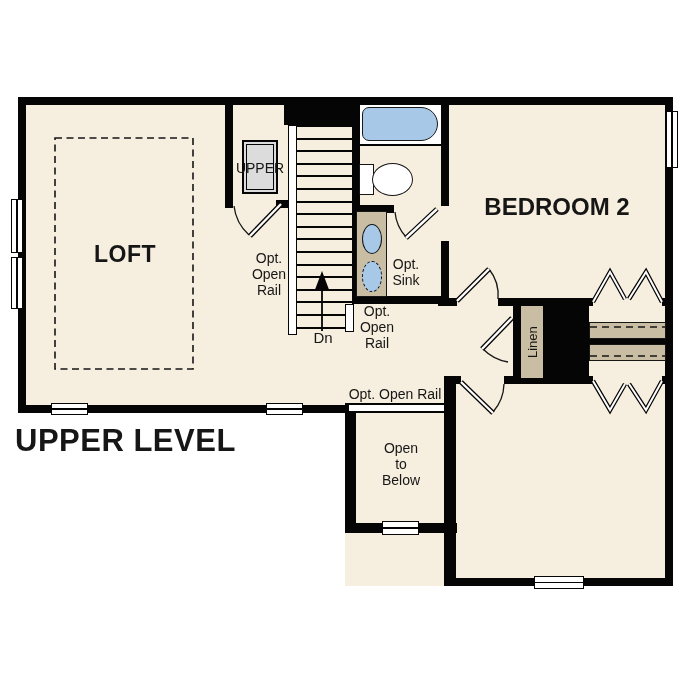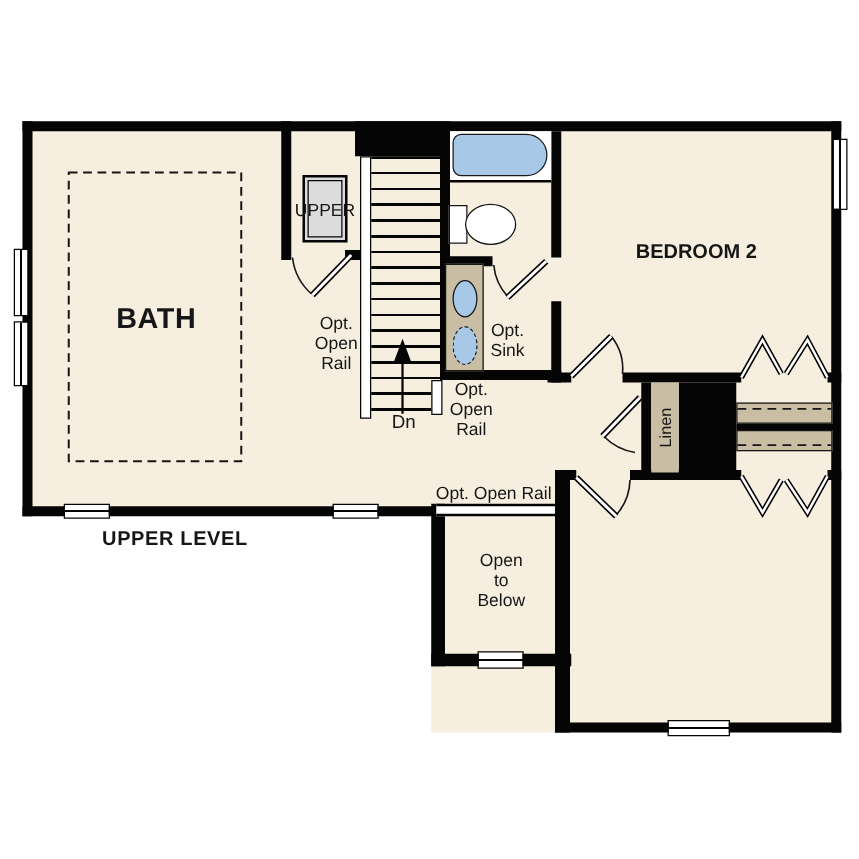--- a/index.html
+++ b/index.html
@@ -140,31 +140,31 @@
       <path d="M593,381 L610,410 L625,384 M629,384 L646,410 L662,381" stroke="#050505" stroke-width="4.5"></path>
       <path d="M593,381 L610,410 L625,384 M629,384 L646,410 L662,381" stroke="#ffffff" stroke-width="2"></path>
     </g>
 
     <g>
       <line x1="322" y1="331" x2="322" y2="289" stroke="#050505" stroke-width="1.8"></line>
       <polygon points="322,271 314.5,291 329.5,291" fill="#050505"></polygon>
     </g>
   </svg>
 
-  <div class="abs big" style="left:85px;top:241px;width:80px;font-size:23px;letter-spacing:0.5px;">BATH</div>
+  <div class="abs big" style="left:85px;top:241px;width:80px;font-size:23px;letter-spacing:0.5px;">LOFT</div>
   <div class="abs lbl" style="left:235px;top:160px;width:50px;">UPPER</div>
   <div class="abs lbl" style="left:239px;top:250px;width:60px;">Opt.
 Open
 Rail</div>
   <div class="abs lbl" style="left:303px;top:330px;width:40px;font-size:15px;">Dn</div>
   <div class="abs lbl" style="left:347px;top:303px;width:60px;">Opt.
 Open
 Rail</div>
   <div class="abs lbl" style="left:382px;top:256px;width:48px;">Opt.
 Sink</div>
-  <div class="abs big" style="left:457px;top:193px;width:200px;font-size:16px;">BEDROOM 2</div>
+  <div class="abs big" style="left:457px;top:193px;width:200px;font-size:24px;">BEDROOM 2</div>
   <div class="abs lbl" style="left:345px;top:386px;width:100px;">Opt. Open Rail</div>
   <div class="abs lbl" style="left:371px;top:440px;width:60px;">Open
 to
 Below</div>
-  <div class="abs big" style="left:15px;top:423px;width:250px;font-size:16px;text-align:center;letter-spacing:0.5px;">UPPER LEVEL</div>
+  <div class="abs big" style="left:15px;top:423px;width:250px;font-size:31px;text-align:left;letter-spacing:0.5px;">UPPER LEVEL</div>
 
 </div>
 
 </body></html>

